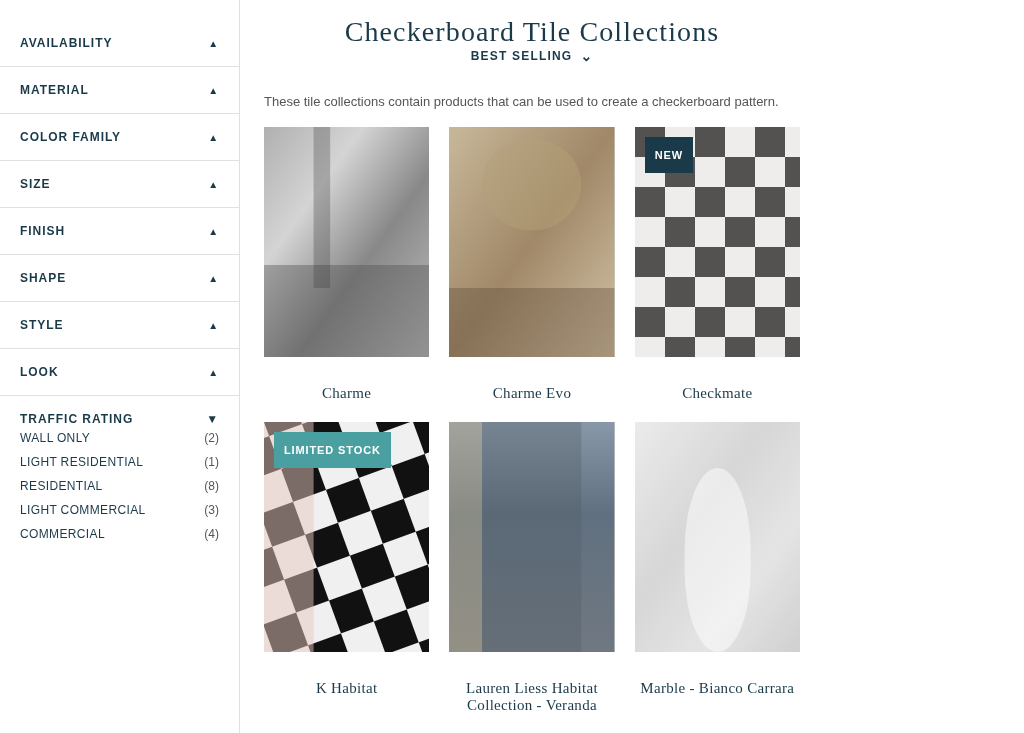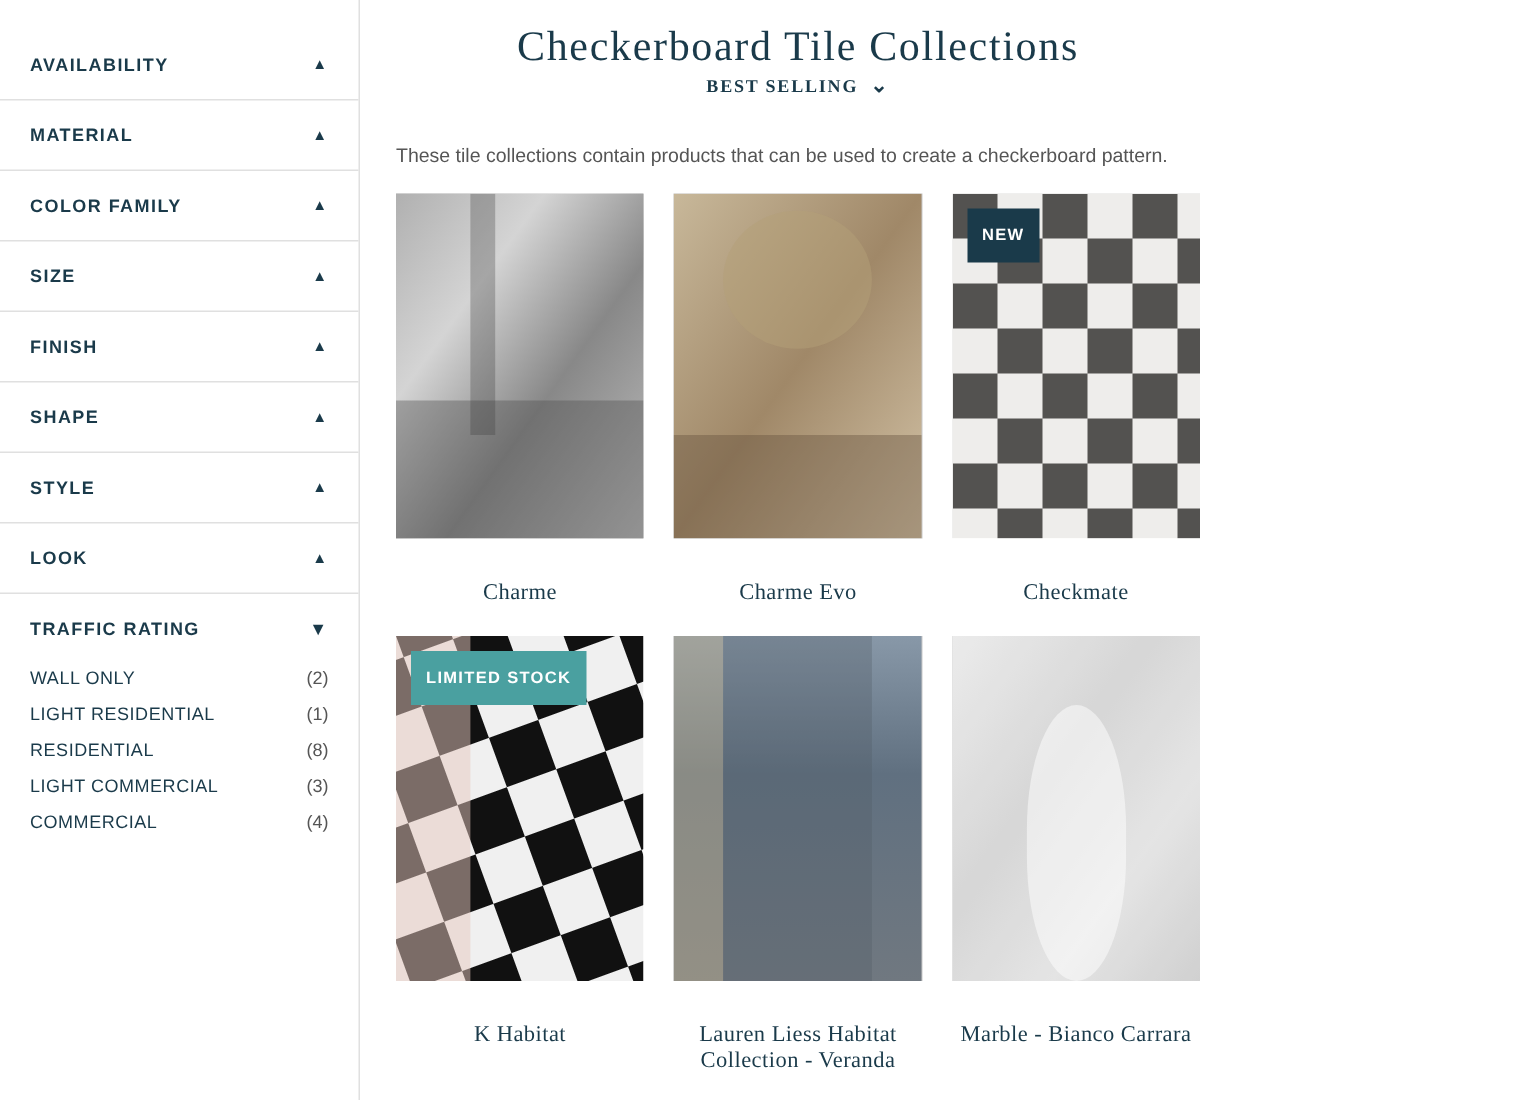--- a/index.html
+++ b/index.html
@@ -45,21 +45,20 @@
     .traffic-header {
       display: flex;
       align-items: center;
       justify-content: space-between;
       cursor: pointer;
       font-size: 12px;
       font-weight: 700;
       letter-spacing: 0.08em;
       color: #1a3a4a;
       text-transform: uppercase;
-      margin-bottom: 14px;
       gap: 36px;
     }
 
     .traffic-item {
       display: flex;
       justify-content: space-between;
       align-items: center;
       padding: 5px 0;
       font-size: 13px;
       color: #1a3a4a;
@@ -105,21 +104,21 @@
 
     .sort-dropdown {
       display: flex;
       align-items: center;
       gap: 8px;
       font-size: 12px;
       letter-spacing: 0.1em;
       text-transform: uppercase;
       color: #1a3a4a;
       cursor: pointer;
-      font-family: Liberation Serif, serif;
+      font-family: Liberation Sans, sans-serif;
       font-weight: 600;
     }
 
     .sort-dropdown .chevron {
       font-size: 14px;
     }
 
     .description-text {
       font-size: 13px;
       color: #555;

